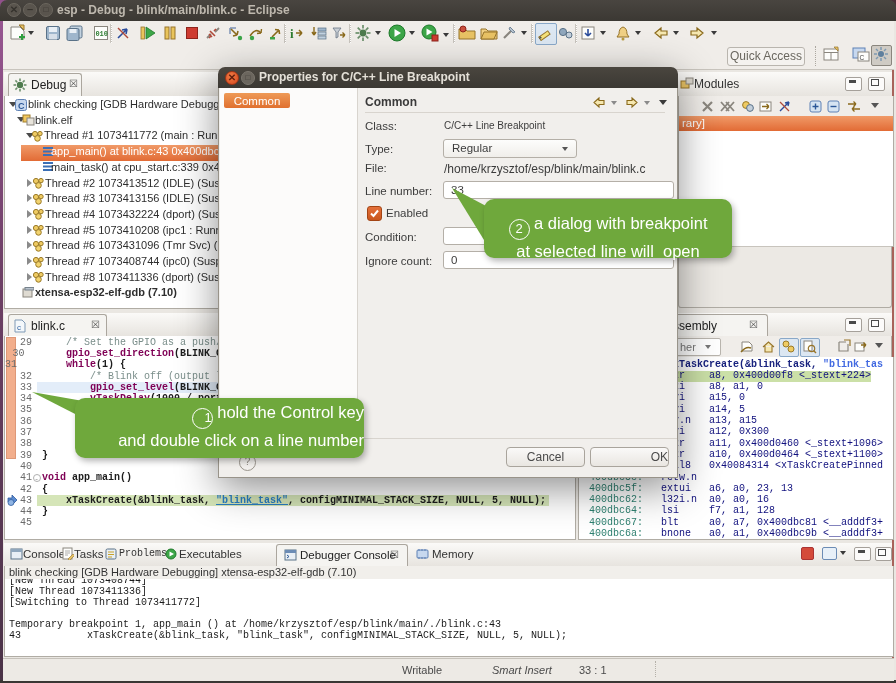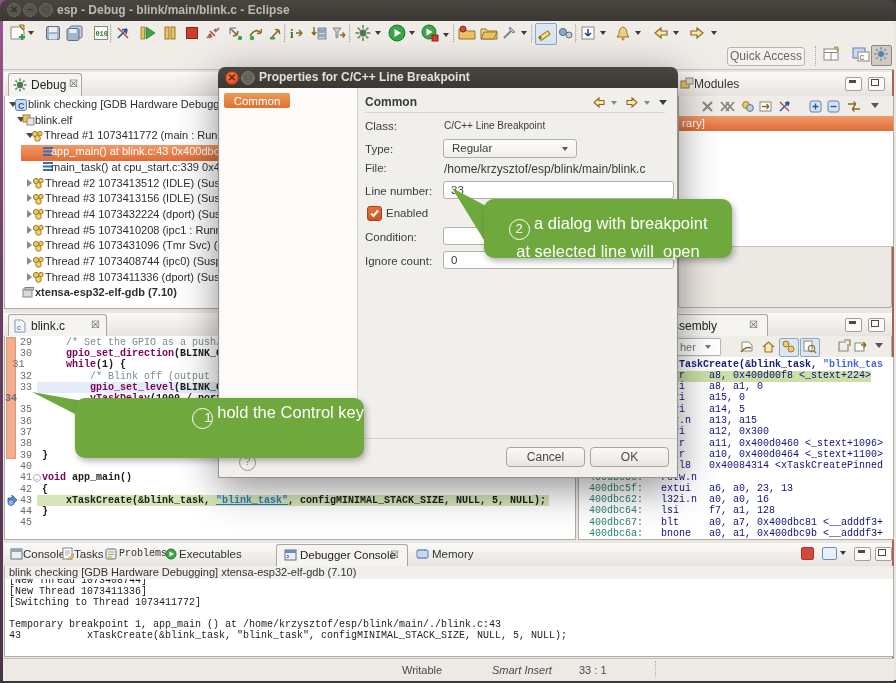--- a/index.html
+++ b/index.html
@@ -435,25 +435,25 @@
 
   <div class="abs" style="left:32px;top:45.5px;width:538px;height:11.3px;background:#E3EDF9;"></div>
 
   <div class="abs" style="left:32px;top:158.5px;width:512px;height:11.3px;background:#D5E5B8;"></div>
 
   <svg class="abs" style="left:2px;top:158px;" width="14" height="12" viewBox="0 0 14 12">
         <path d="M1 4 l4 0 0-3 5 5 -5 5 0-3 -4 0z" fill="#5B8BD0" stroke="#2F5C9E" stroke-width="0.8"></path>
         <circle cx="4" cy="8.5" r="3" fill="#8FB4E3" stroke="#2F5C9E" stroke-width="0.8"></circle>
       </svg>
   <div class="abs mono" style="left:0;top:0.6px;width:27px;text-align:right;font-size:10px;line-height:11.3px;color:#6b6b6b;">29</div>
-      <div class="abs mono" style="left:0;top:11.9px;width:27px;text-align:right;font-size:10px;line-height:11.3px;color:#6b6b6b;">30</div>
-      <div class="abs mono" style="left:0;top:23.200000000000003px;width:27px;text-align:center;font-size:10px;line-height:11.3px;color:#6b6b6b;">31</div>
+      <div class="abs mono" style="left:0;top:11.9px;width:27px;text-align:center;font-size:10px;line-height:11.3px;color:#6b6b6b;">30</div>
+      <div class="abs mono" style="left:0;top:23.200000000000003px;width:27px;text-align:left;font-size:10px;line-height:11.3px;color:#6b6b6b;">31</div>
       <div class="abs mono" style="left:0;top:34.50000000000001px;width:27px;text-align:right;font-size:10px;line-height:11.3px;color:#6b6b6b;">32</div>
       <div class="abs mono" style="left:0;top:45.800000000000004px;width:27px;text-align:right;font-size:10px;line-height:11.3px;color:#6b6b6b;">33</div>
-      <div class="abs mono" style="left:0;top:57.1px;width:27px;text-align:left;font-size:10px;line-height:11.3px;color:#6b6b6b;font-weight:bold;">34</div>
+      <div class="abs mono" style="left:0;top:57.1px;width:27px;text-align:right;font-size:10px;line-height:11.3px;color:#6b6b6b;">34</div>
       <div class="abs mono" style="left:0;top:68.4px;width:27px;text-align:right;font-size:10px;line-height:11.3px;color:#6b6b6b;">35</div>
       <div class="abs mono" style="left:0;top:79.7px;width:27px;text-align:right;font-size:10px;line-height:11.3px;color:#6b6b6b;">36</div>
       <div class="abs mono" style="left:0;top:91.0px;width:27px;text-align:right;font-size:10px;line-height:11.3px;color:#6b6b6b;">37</div>
       <div class="abs mono" style="left:0;top:102.3px;width:27px;text-align:right;font-size:10px;line-height:11.3px;color:#6b6b6b;">38</div>
       <div class="abs mono" style="left:0;top:113.6px;width:27px;text-align:right;font-size:10px;line-height:11.3px;color:#6b6b6b;">39</div>
       <div class="abs mono" style="left:0;top:124.9px;width:27px;text-align:right;font-size:10px;line-height:11.3px;color:#6b6b6b;">40</div>
       <div class="abs mono" style="left:0;top:136.20000000000002px;width:27px;text-align:right;font-size:10px;line-height:11.3px;color:#6b6b6b;">41</div>
       <div class="abs mono" style="left:0;top:147.5px;width:27px;text-align:right;font-size:10px;line-height:11.3px;color:#6b6b6b;">42</div>
       <div class="abs mono" style="left:0;top:158.8px;width:27px;text-align:right;font-size:10px;line-height:11.3px;color:#6b6b6b;">43</div>
       <div class="abs mono" style="left:0;top:170.1px;width:27px;text-align:right;font-size:10px;line-height:11.3px;color:#6b6b6b;">44</div>
@@ -647,27 +647,28 @@
     <div class="abs" style="left:146px;top:143px;font-size:11.5px;color:#3c3c3c;">Condition:</div>
     <div class="abs" style="left:224px;top:139px;width:229px;height:16px;background:#fff;border:1px solid #B4AFA7;border-radius:3px;"></div>
     <div class="abs" style="left:146px;top:167px;font-size:11.5px;color:#3c3c3c;">Ignore count:</div>
     <div class="abs" style="left:224px;top:163px;width:229px;height:16px;background:#fff;border:1px solid #B4AFA7;border-radius:3px;">
       <div class="abs" style="left:7px;top:2px;font-size:11.5px;color:#3c3c3c;">0</div>
     </div>
 
     <div class="abs" style="left:1px;top:350px;width:457px;height:1px;background:#D8D4CE;"></div>
     <div class="abs" style="left:20px;top:366px;width:15px;height:15px;border:1px solid #9a958c;border-radius:50%;color:#8a857c;font-size:10px;text-align:center;line-height:14px;">?</div>
     <div class="abs" style="left:287px;top:359px;width:77px;height:18px;background:linear-gradient(#FAF9F8,#E9E6E1);border:1px solid #A9A49C;border-radius:4px;color:#4a4a4a;font-size:12px;text-align:center;line-height:18px;">Cancel</div>
-    <div class="abs" style="left:371px;top:359px;width:77px;height:18px;background:linear-gradient(#FAF9F8,#E9E6E1);border:1px solid #A9A49C;border-radius:4px;color:#4a4a4a;font-size:12px;text-align:center;line-height:18px;">OK</div>
+    <div class="abs" style="left:371px;top:359px;width:77px;height:18px;background:linear-gradient(#FAF9F8,#E9E6E1);border:1px solid #A9A49C;border-radius:4px;color:#4a4a4a;font-size:12px;text-align:right;line-height:18px;">OK</div>
   </div>
 </div>
 
 <svg class="abs" style="left:0;top:0;pointer-events:none;" width="896" height="683" viewBox="0 0 896 683">
   <polygon points="32,392 100,404 130,442" fill="#6FA83C"></polygon>
   <polygon points="452,188 488,207 484,240" fill="#6FA83C"></polygon>
 </svg>
 <div class="abs" style="left:75px;top:398px;width:289px;height:60px;background:#6FA83C;border-radius:10px;box-shadow:2px 3px 6px rgba(0,0,0,0.3);color:#fff;font-size:16.5px;text-align:right;">
   <div style="margin-top:5px;"><span style="display:inline-block;width:19px;height:19px;border:1.5px solid #fff;border-radius:50%;font-size:13px;line-height:18px;vertical-align:-4px;">1</span> hold the Control key</div>
+  <div style="margin-top:2px;">and double click on a line number</div>
 </div>
 <div class="abs" style="left:484px;top:199px;width:248px;height:59px;background:#6FA83C;border-radius:10px;box-shadow:2px 3px 6px rgba(0,0,0,0.3);color:#fff;font-size:16.5px;text-align:center;">
   <div style="margin-top:15px;"><span style="display:inline-block;width:19px;height:19px;border:1.5px solid #fff;border-radius:50%;font-size:13px;line-height:18px;vertical-align:-4px;">2</span> a dialog with breakpoint</div>
   <div style="margin-top:2px;">at selected line will&nbsp; open</div>
 </div>
 
 </body></html>

